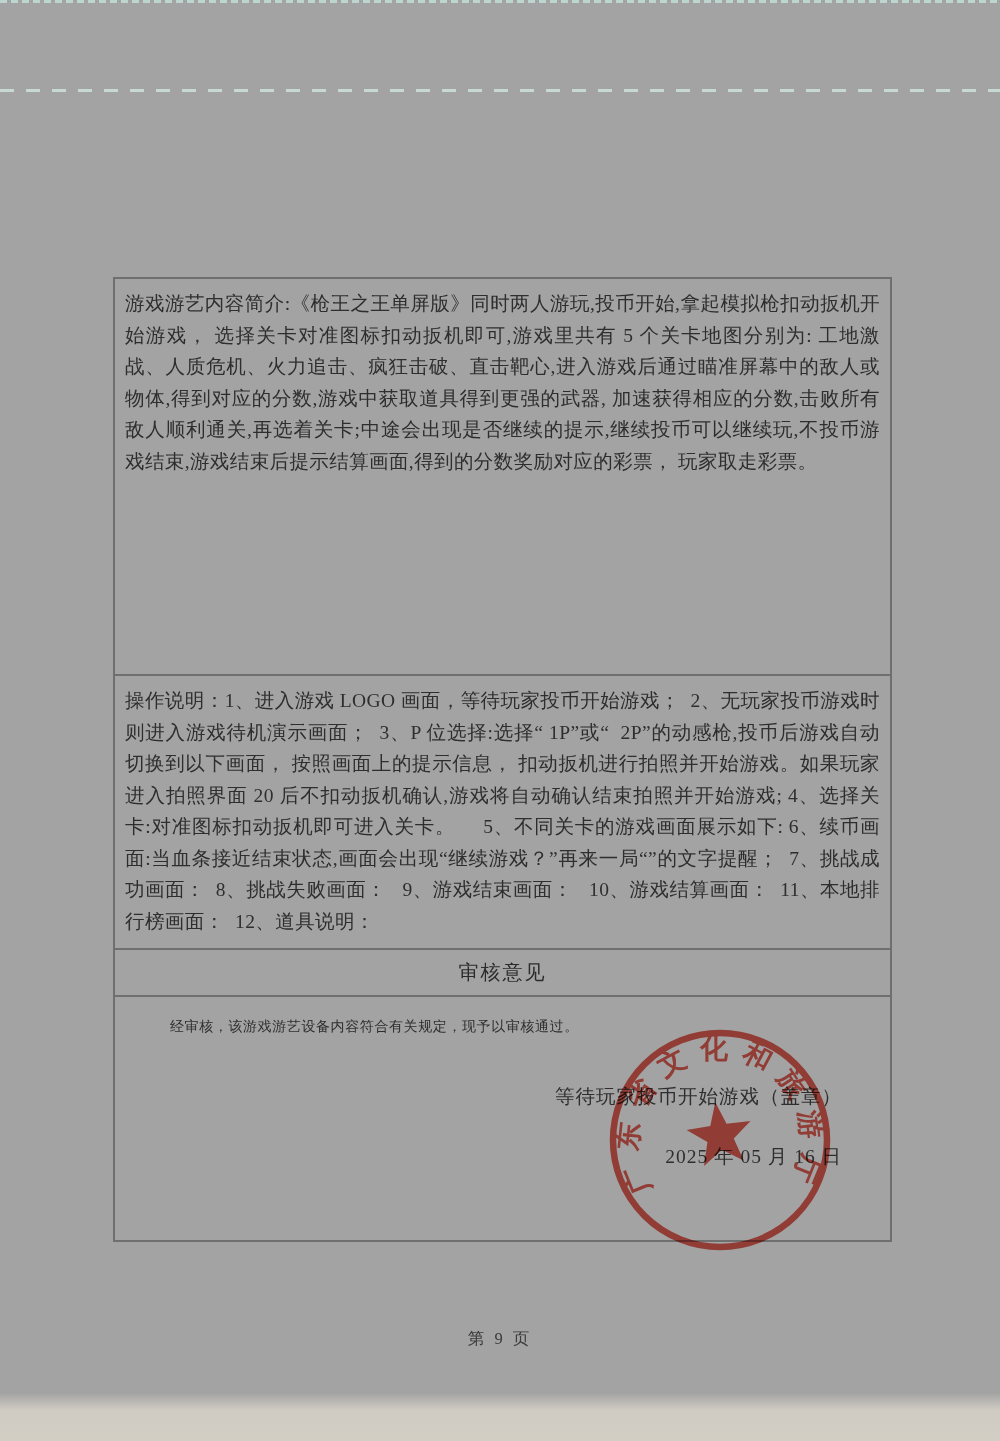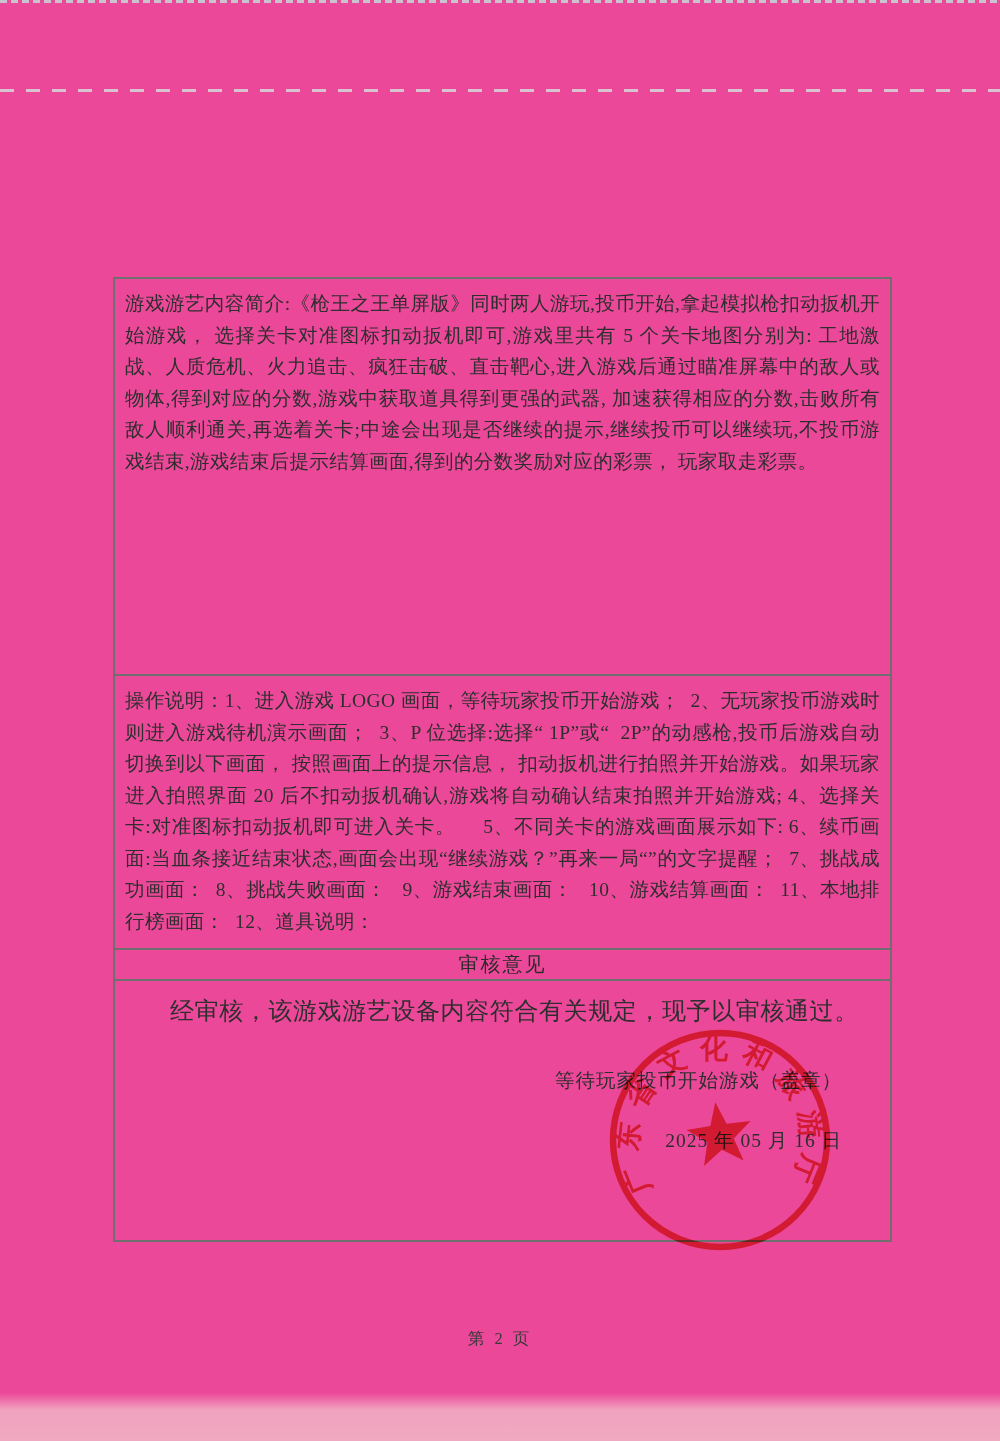--- a/index.html
+++ b/index.html
@@ -4,21 +4,21 @@
 <style>
   html, body {
     margin: 0;
     padding: 0;
     background: #ffffff;
   }
   .page {
     position: relative;
     width: 1000px;
     height: 1441px;
-    background: #ec4899;
+    background: #a3a3a3;
     overflow: hidden;
     font-family: "Liberation Serif", "DejaVu Serif", serif;
     color: #2e2e2e;
   }
   
   .artifact-line {
     position: absolute;
     left: 0;
     width: 100%;
     pointer-events: none;
@@ -55,21 +55,21 @@
     flex-direction: column;
   }
   .cell {
     box-sizing: border-box;
     padding: 9px 10px 0 10px;
   }
   .cell + .cell { border-top: 2px solid #6f6f6f; }
   .cell-intro        { height: 395px; }
   .cell-instructions { height: 274px; }
   .cell-review-header {
-    height: 31px;
+    height: 47px;
     display: flex;
     align-items: center;
     justify-content: center;
     padding: 0;
   }
   .cell-review-body  { flex: 1; position: relative; padding: 0; }
 
   .body-text {
     margin: 0;
     font-size: 19.5px;
@@ -83,21 +83,21 @@
     font-size: 20px;
     letter-spacing: 2px;
     color: #2b2b2b;
   }
   .review-comment {
     margin: 0;
     position: absolute;
     left: 55px;
     right: 12px;
     top: 15px;
-    font-size: 24px;
+    font-size: 14px;
     line-height: 30px;
     letter-spacing: 0.6px;
     white-space: pre-wrap;
   }
   .signature-line {
     position: absolute;
     right: 48px;
     top: 86px;
     font-size: 19.5px;
     letter-spacing: 1px;
@@ -169,15 +169,15 @@
 
   <svg class="stamp" viewBox="-120 -120 240 240" xmlns="http://www.w3.org/2000/svg">
     <circle cx="0" cy="0" r="107" fill="none" stroke-width="6.5" stroke="#dd3a2b"></circle>
     <polygon transform="translate(0,-4) rotate(-8)" points="0,-34 8.2,-11.3 32.3,-10.5 13.3,4.3 20,27.5 0,14 -20,27.5 -13.3,4.3 -32.3,-10.5 -8.2,-11.3" fill="#dd3a2b"></polygon>
     <path id="seal-text-arc" d="M -60 56 A 82 82 0 1 1 60 56" fill="none"></path>
     <text font-size="28" letter-spacing="12" text-anchor="middle" fill="#dd3a2b">
       <textPath href="#seal-text-arc" startOffset="50%">广东省文化和旅游厅</textPath>
     </text>
   </svg>
 
-  <div class="page-footer">第 2 页</div>
+  <div class="page-footer">第 9 页</div>
 
 </div>
 
 </body></html>

